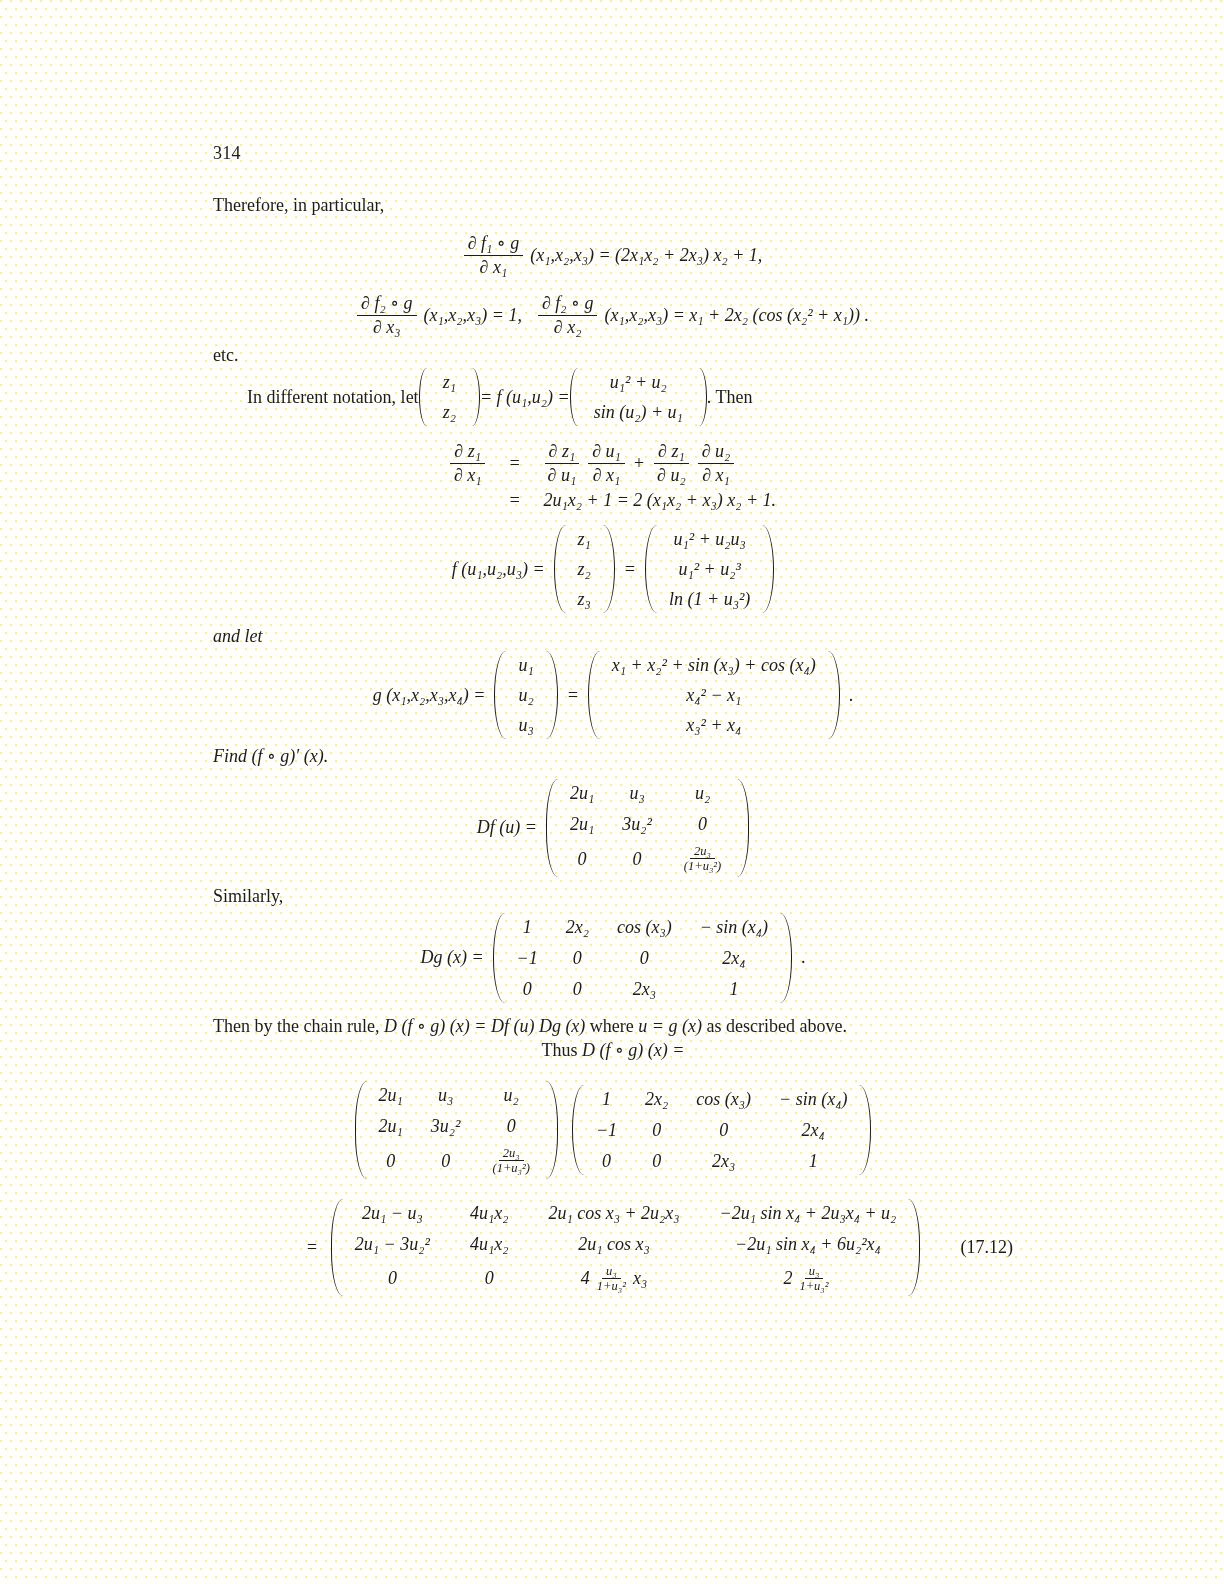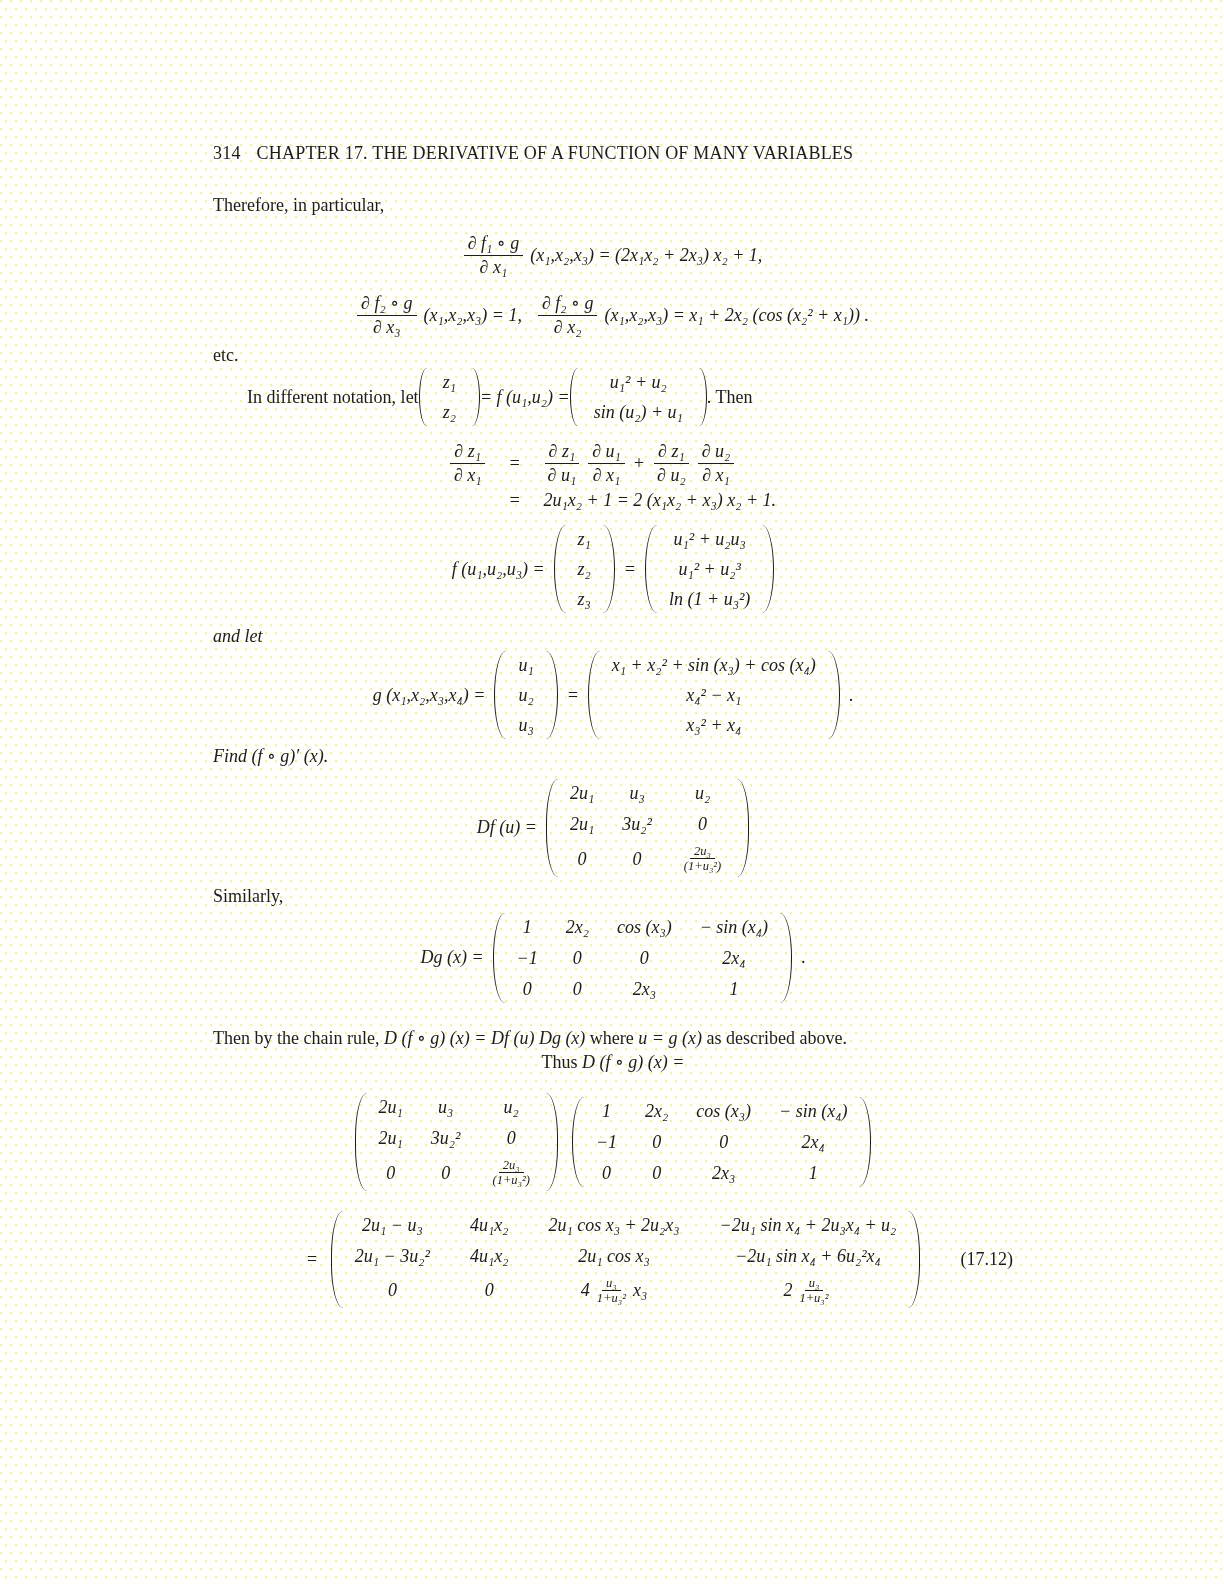--- a/index.html
+++ b/index.html
@@ -50,21 +50,20 @@
   .tagged .tag{position:absolute;right:0;top:50%;transform:translateY(-50%);}
 </style>
 </head>
 <body>
 
 <div class="page">
   <div class="content">
 
     <div class="header">
       <span>314</span>
-      <span>CHAPTER 17.  THE DERIVATIVE OF A FUNCTION OF MANY VARIABLES</span>
     </div>
 
     <p class="bodyline" style="margin-top:30px;">Therefore, in particular,</p>
 
     <div class="disp" style="margin-top:16px;gap:7px;">
       <span class="frac m">
         <span class="num">∂ f₁ ∘ g</span>
         <span class="den">∂ x₁</span>
       </span>
       <span class="m">(x₁,x₂,x₃) = (2x₁x₂ + 2x₃) x₂ + 1,</span>
@@ -237,21 +236,21 @@
             <div class="cell m">0</div>
             <div class="cell m">0</div>
             <div class="cell m">2x₃</div>
             <div class="cell m">1</div>
           </span>
         <span class="rp"></span>
       </span>
       <span class="up">.</span>
     </div>
 
-    <p class="bodyline" style="margin-top:22px;"><span class="up">Then by the chain rule, </span><span class="m">D (f ∘ g) (x) = Df (u) Dg (x)</span><span class="up"> where </span><span class="m">u = g (x)</span><span class="up"> as described above.</span></p>
+    <p class="bodyline" style="margin-top:10px;"><span class="up">Then by the chain rule, </span><span class="m">D (f ∘ g) (x) = Df (u) Dg (x)</span><span class="up"> where </span><span class="m">u = g (x)</span><span class="up"> as described above.</span></p>
     <p class="bodyline" style="margin-top:2px;text-align:center;"><span class="up">Thus </span><span class="m">D (f ∘ g) (x) =</span></p>
 
     <div class="disp" style="margin-top:18px;gap:14px;">
       <span class="mat">
         <span class="lp"></span>
         <span class="cells" style="grid-template-columns: repeat(3, auto);">
             <div class="cell m">2u₁</div>
             <div class="cell m">u₃</div>
             <div class="cell m">u₂</div>
             <div class="cell m">2u₁</div>

